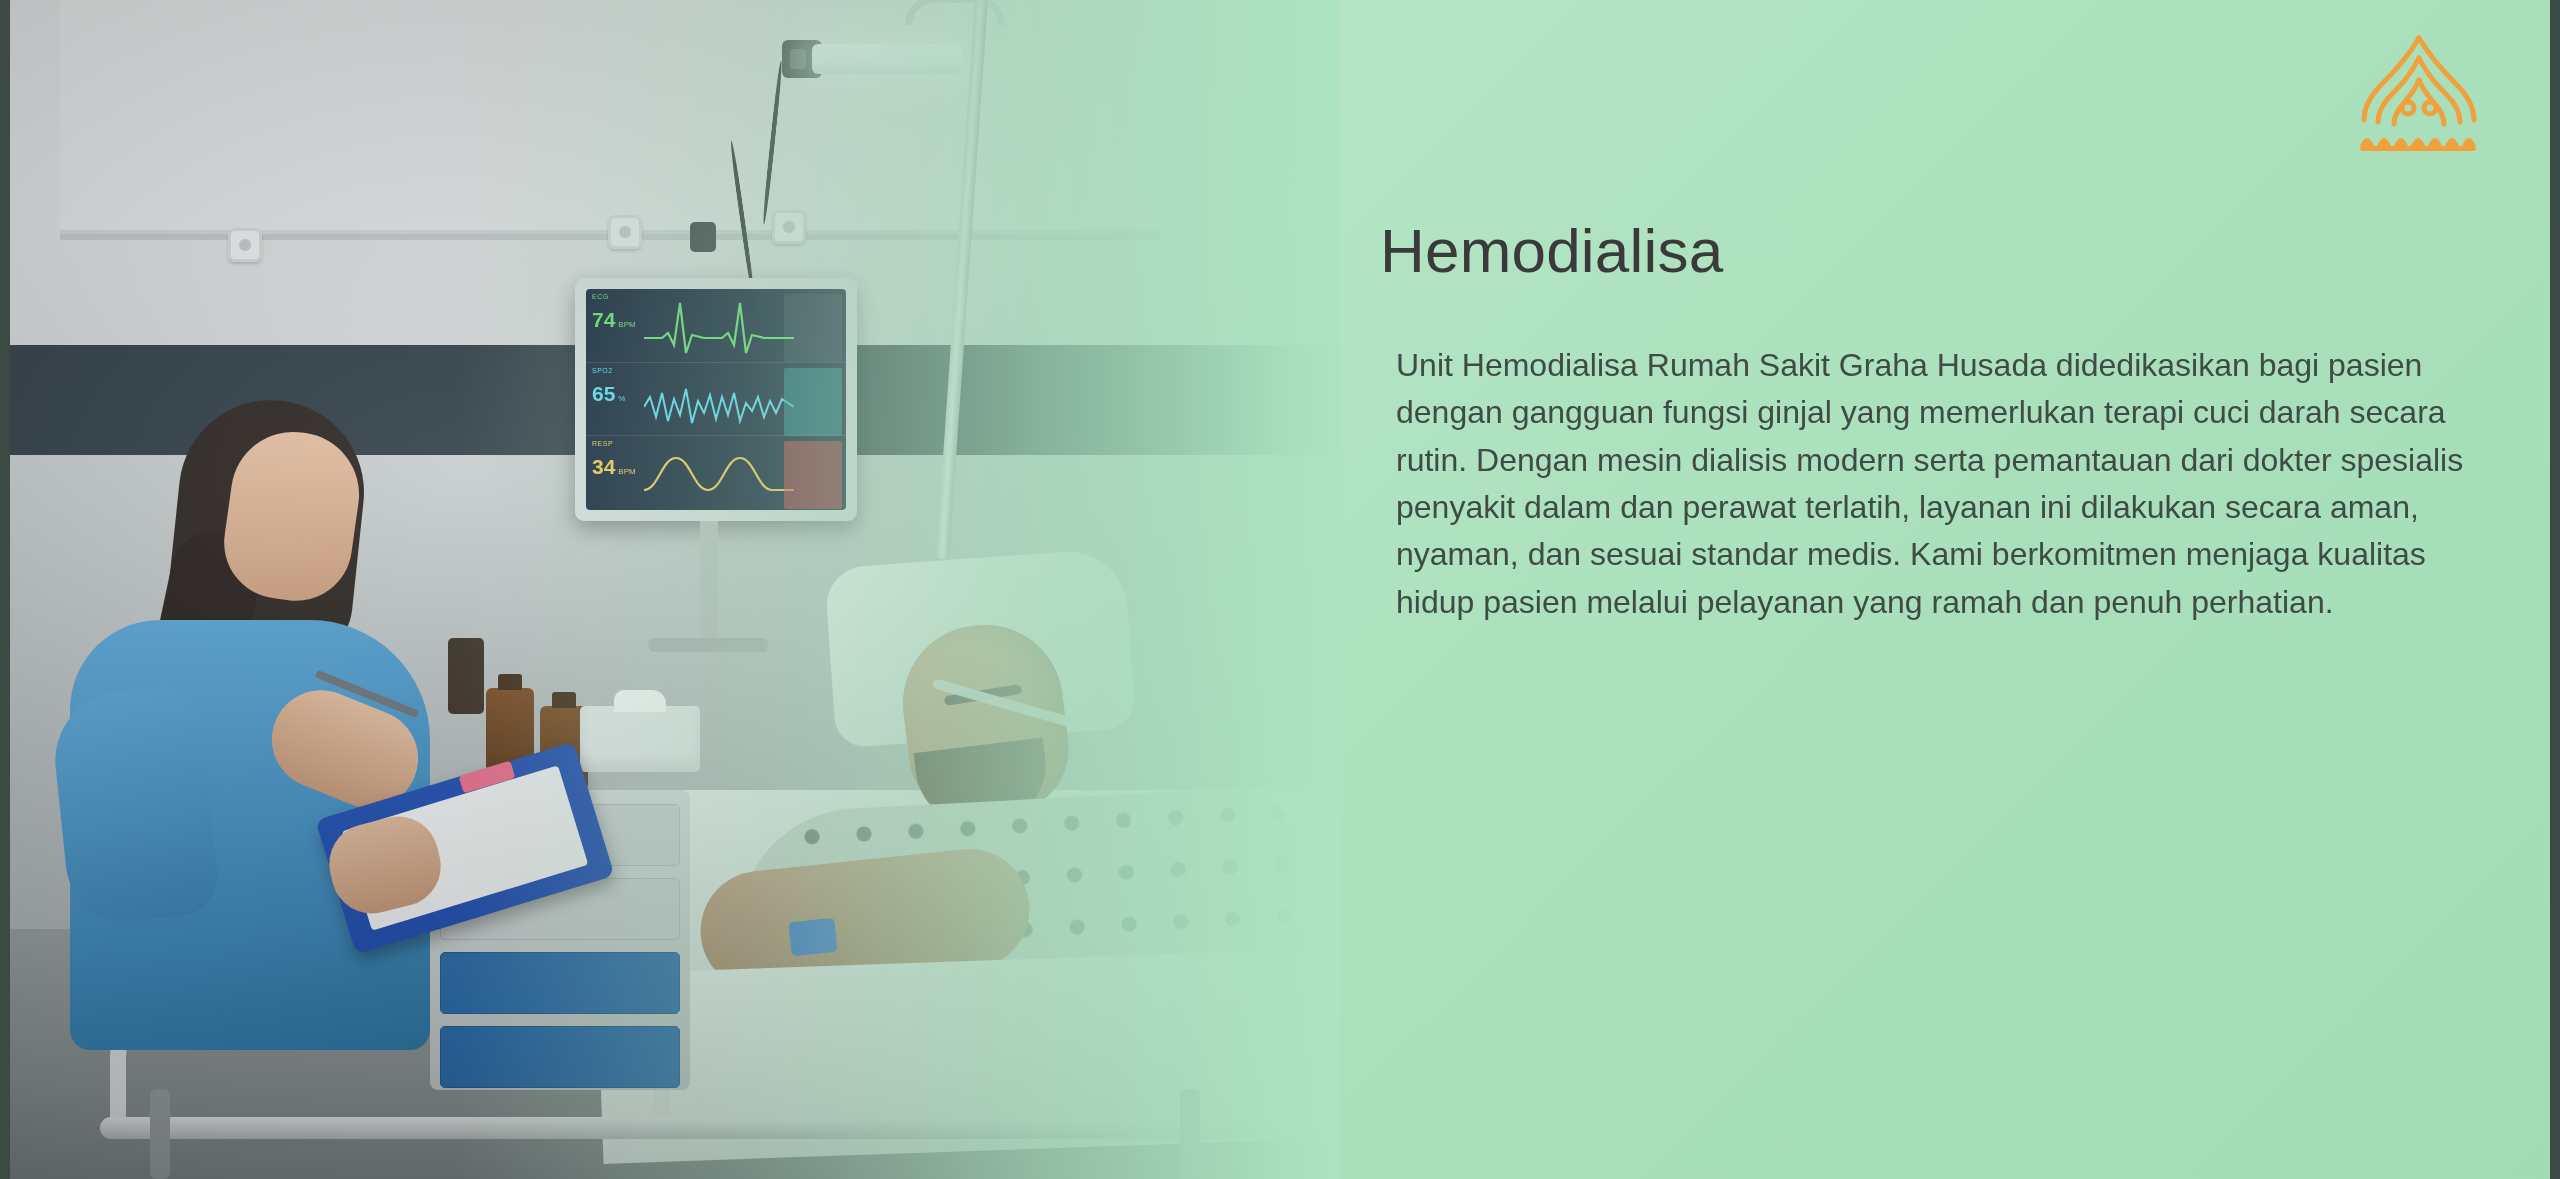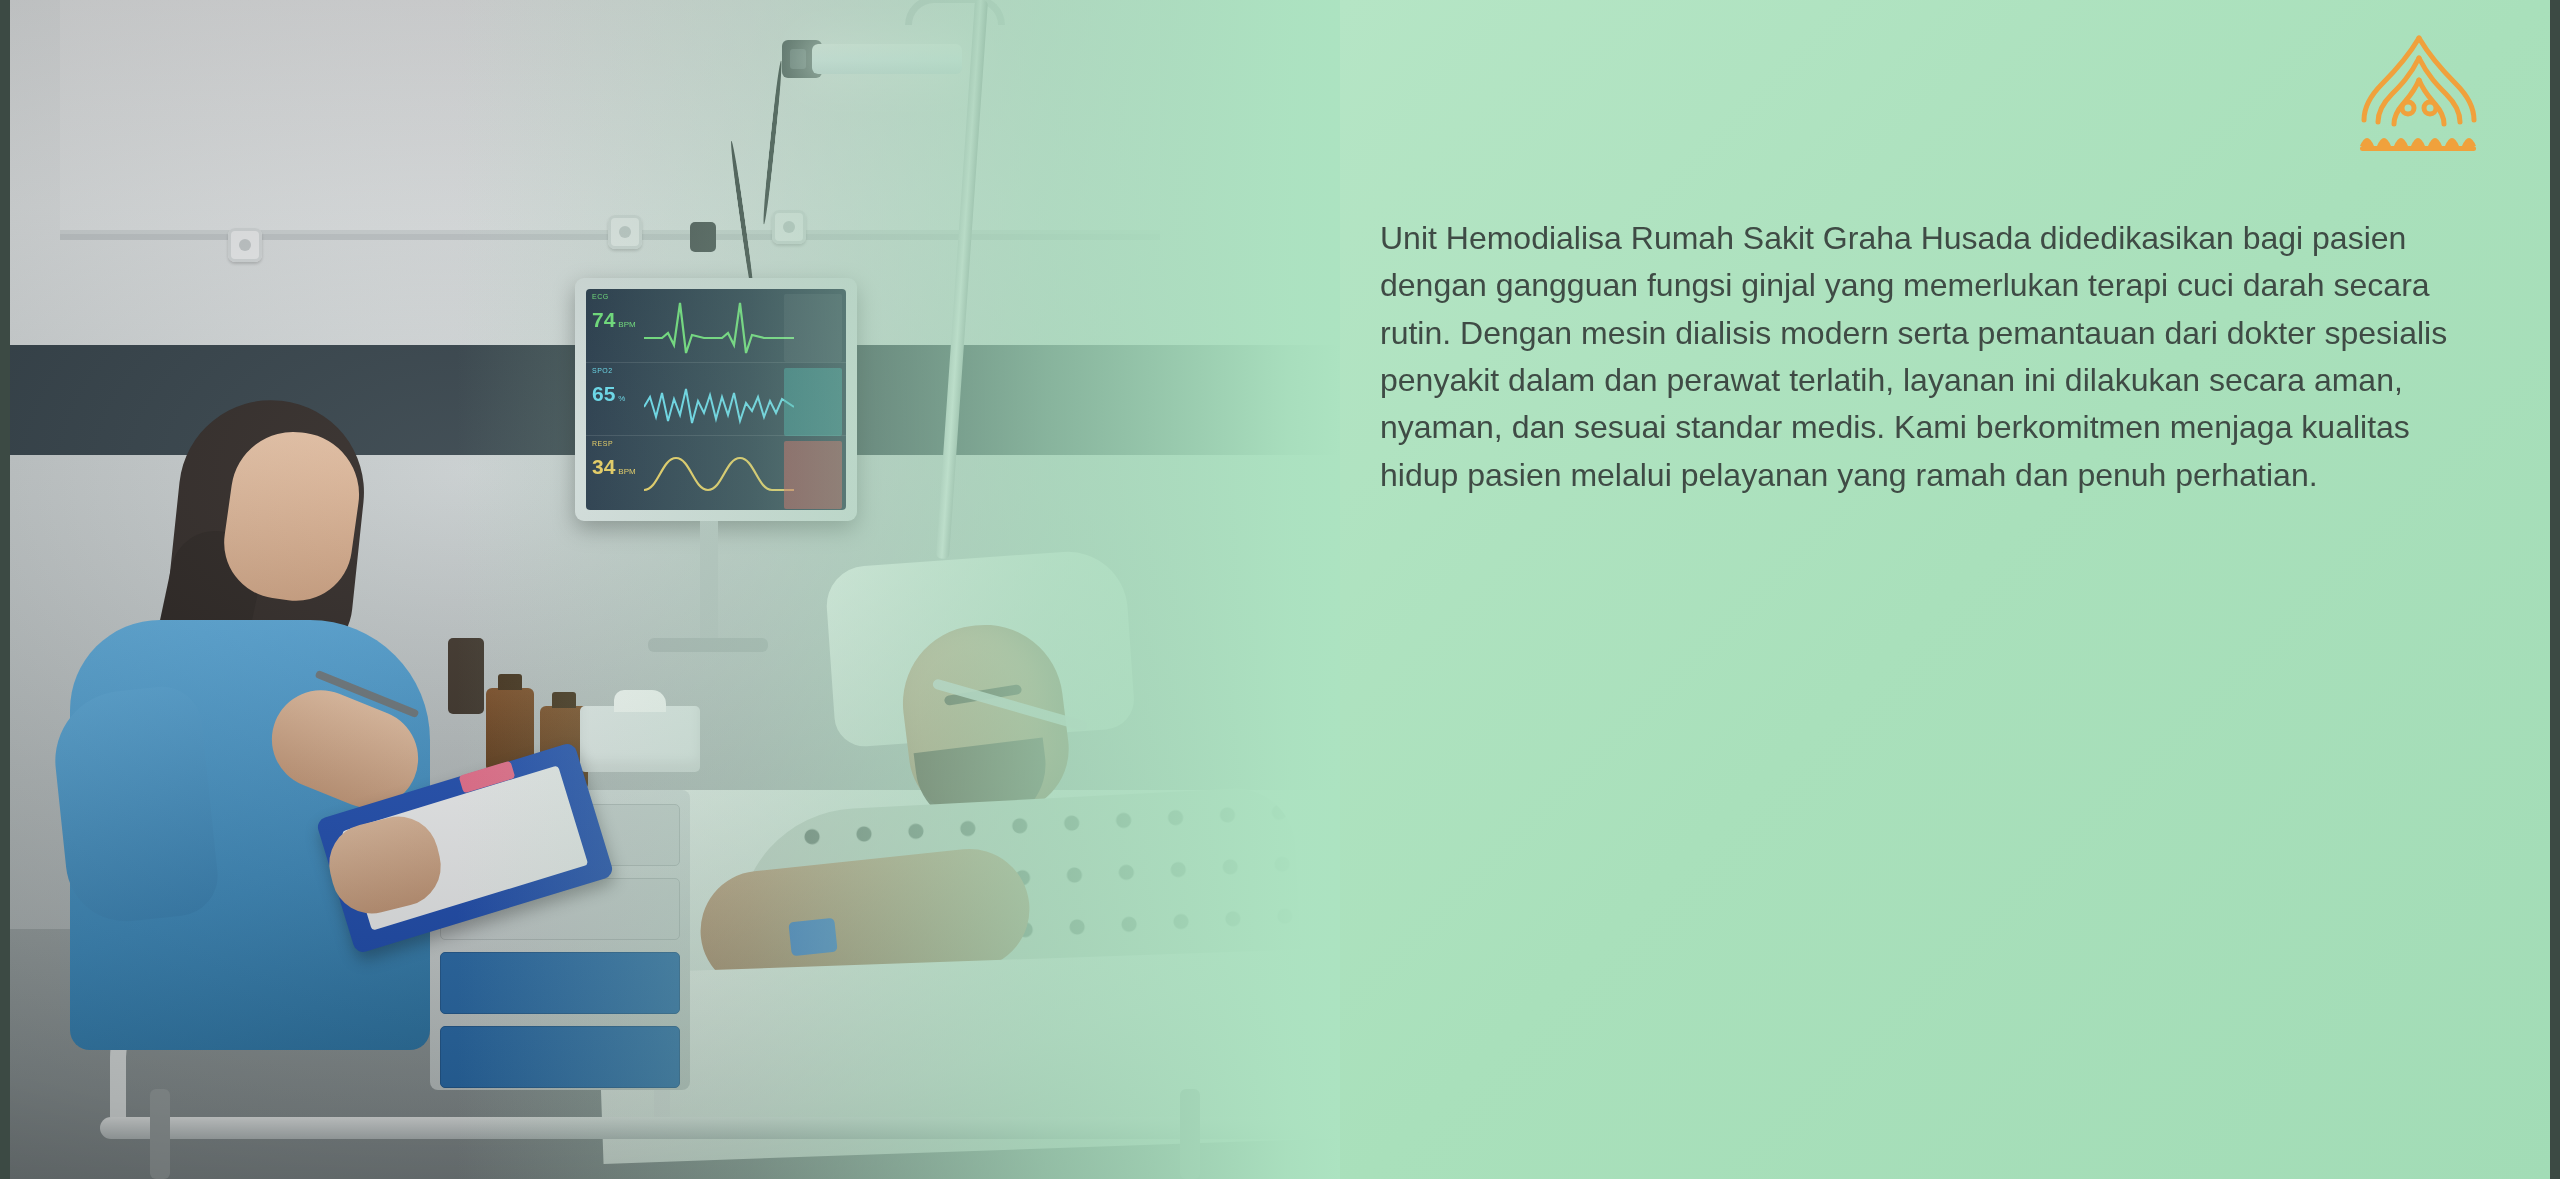--- a/index.html
+++ b/index.html
@@ -542,21 +542,21 @@
     width: 1105px;
   }
   .title {
     margin: 0 0 56px 0;
     font-size: 62px;
     font-weight: 400;
     color: #3a3a3a;
     letter-spacing: .2px;
   }
   .body-text {
-    margin: 0;
+    margin: 16px;
     font-size: 32px;
     line-height: 1.48;
     color: #3f4b45;
     max-width: 1095px;
   }
 
   
   .frame-left, .frame-right {
     position: absolute;
     top: 0;
@@ -694,19 +694,20 @@
         <path d="M48 112 q7 -16 14 0 z"></path>
         <path d="M65 112 q7 -16 14 0 z"></path>
         <path d="M82 112 q7 -16 14 0 z"></path>
         <path d="M99 112 q7 -16 14 0 z"></path>
         <path d="M116 112 q7 -16 14 0 z"></path>
         <rect x="14" y="112" width="116" height="5" rx="2.5"></rect>
       </g>
     </svg>
 
     <div class="content">
+      <h1 class="title">Hemodialisa</h1>
       <p class="body-text">Unit Hemodialisa Rumah Sakit Graha Husada didedikasikan bagi pasien dengan gangguan fungsi ginjal yang memerlukan terapi cuci darah secara rutin. Dengan mesin dialisis modern serta pemantauan dari dokter spesialis penyakit dalam dan perawat terlatih, layanan ini dilakukan secara aman, nyaman, dan sesuai standar medis. Kami berkomitmen menjaga kualitas hidup pasien melalui pelayanan yang ramah dan penuh perhatian.</p>
     </div>
   </div>
 
   <div class="frame-left"></div>
   <div class="frame-right"></div>
 </div>
 
 </body></html>

